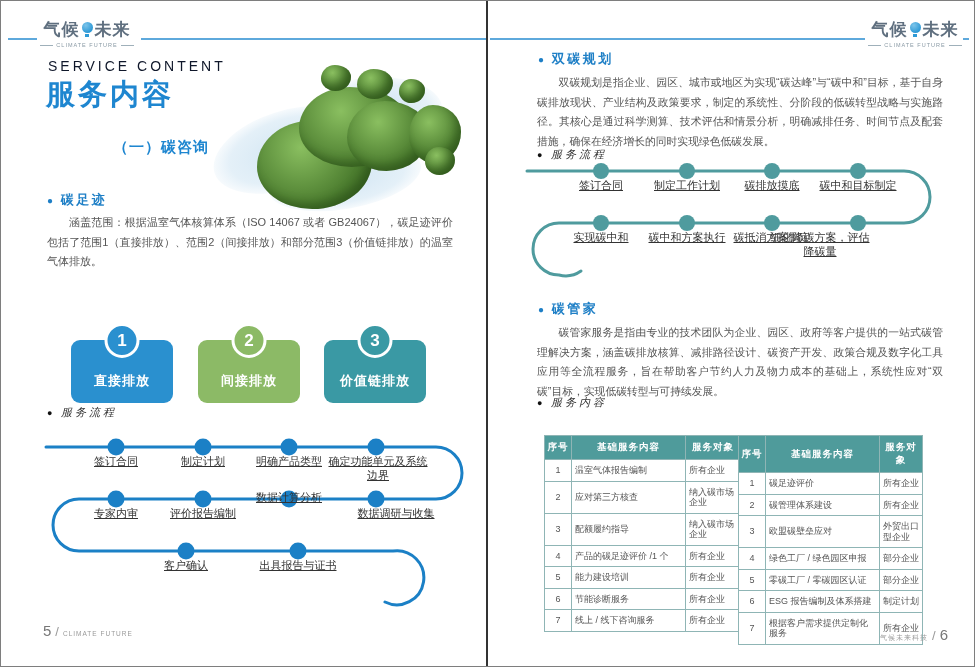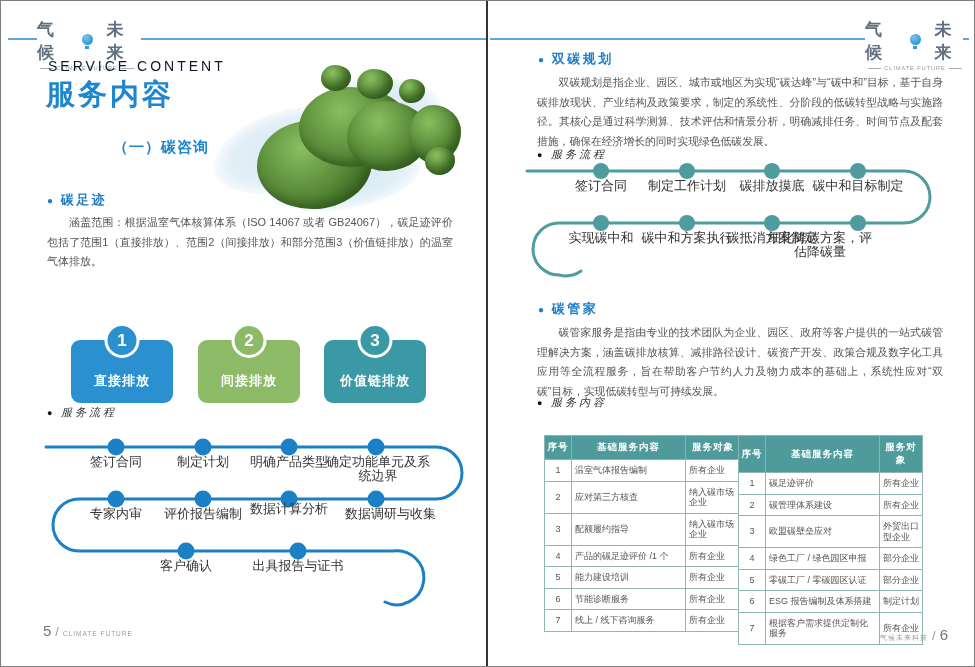--- a/index.html
+++ b/index.html
@@ -4,21 +4,21 @@
 <style>
   html,body{margin:0;padding:0;background:#fff;}
   body{font-family:"Liberation Sans","DejaVu Sans",sans-serif;}
   .spread{position:relative;width:975px;height:667px;background:#fff;border:1px solid #7e7e7e;box-sizing:border-box;overflow:hidden;}
   .abs{position:absolute;}
   .divider{position:absolute;left:485px;top:0;width:2px;height:100%;background:#333;}
   .hline{position:absolute;top:37px;height:2px;background:#5ea9dc;}
 
   
   .logo{display:flex;flex-direction:column;align-items:center;width:100px;}
-  .logo-row{display:flex;align-items:center;gap:14px;color:#5f6f7f;font-weight:bold;font-size:17px;letter-spacing:1px;}
+  .logo-row{display:flex;align-items:center;gap:2px;color:#5f6f7f;font-weight:bold;font-size:17px;letter-spacing:1px;}
   .balloon{display:inline-flex;flex-direction:column;align-items:center;}
   .balloon .dome{width:11px;height:11px;border-radius:50%;background:radial-gradient(circle at 35% 30%,#7cc4ea,#2f9ad6 70%);}
   .balloon .basket{width:4px;height:3px;background:#2f9ad6;margin-top:1px;}
   .logo-sub{display:flex;align-items:center;gap:3px;margin-top:1px;width:100%;justify-content:center;}
   .logo-sub .dash{width:13px;height:1px;background:#9fb0ba;}
   .logo-sub .st{font-size:5.5px;color:#8a9aa5;letter-spacing:1px;white-space:nowrap;}
 
   .eyebrow{font-size:14px;color:#0f172a;letter-spacing:3px;}
   .page-title{font-size:29px;font-weight:bold;color:#1e86d0;letter-spacing:3px;}
   .subsection{font-size:15px;font-weight:bold;color:#1e86d0;letter-spacing:1px;}
@@ -36,21 +36,21 @@
   .tree-art i{display:block;}
   .sh{position:absolute;background:radial-gradient(ellipse,#d3e6f3 0%,#e4f0f8 55%,rgba(255,255,255,0) 78%);border-radius:50%;}
   .tr{position:absolute;background:radial-gradient(circle at 38% 30%,#8abf60,#4c7d2f 62%,#34601f);border-radius:46% 54% 52% 48% / 52% 46% 54% 48%;box-shadow:inset -5px -6px 9px rgba(20,50,10,.35);}
 
   
   .scope{position:absolute;top:322px;width:102px;height:80px;}
   .scope-circle{position:absolute;left:50%;transform:translateX(-50%);top:0;width:29px;height:29px;border-radius:50%;border:3px solid #fff;z-index:2;color:#fff;font-weight:bold;font-size:17px;display:flex;align-items:center;justify-content:center;}
   .scope-rect{position:absolute;top:17px;left:0;right:0;bottom:0;border-radius:9px;display:flex;align-items:flex-end;justify-content:center;padding-bottom:13px;color:#fff;font-weight:bold;font-size:13px;letter-spacing:1px;}
   .bg-blue{background:#2a90cf;} .bg-green{background:#8cba66;} .bg-teal{background:#3a99a4;}
 
-  .flow-label{position:absolute;transform:translateX(-50%);width:100px;text-align:center;font-size:13px;color:#333;line-height:13.5px;}
+  .flow-label{position:absolute;transform:translateX(-50%);width:100px;text-align:center;font-size:11px;color:#333;line-height:13.5px;text-decoration:underline;}
   .flow-label.w{width:104px;}
 
   
   .svc-title{position:absolute;top:416px;text-align:center;font-size:12.5px;font-weight:bold;color:#333;letter-spacing:1px;}
   table.svc{position:absolute;top:434px;border-collapse:collapse;font-size:9px;color:#555;background:#fff;}
   table.svc th{background:#4f9b9b;color:#fff;font-size:9.5px;font-weight:bold;border:1px solid #8fb5b5;padding:5px 2px;letter-spacing:1px;}
   table.svc td{border:1px solid #8fb5b5;padding:5px 3px;line-height:10.5px;}
   table.svc td.c1{text-align:center;width:20px;}
   table.svc td.c2{width:107px;}
   table.svc td.c3{}
@@ -171,22 +171,22 @@
       <circle cx="145" cy="118" r="8.5"></circle>
         <circle cx="257" cy="118" r="8.5"></circle>
     </g>
   </svg>
   <div class="flow-label" style="left:115px;top:454px;">签订合同</div>
   <div class="flow-label" style="left:202px;top:454px;">制定计划</div>
   <div class="flow-label" style="left:288px;top:454px;">明确产品类型</div>
   <div class="flow-label w" style="left:377px;top:454px;">确定功能单元及系统边界</div>
   <div class="flow-label" style="left:115px;top:506px;">专家内审</div>
   <div class="flow-label" style="left:202px;top:506px;">评价报告编制</div>
-  <div class="flow-label" style="left:288px;top:501px;">数据计算分析</div>
-  <div class="flow-label" style="left:385px;top:506px;text-align:right;">数据调研与收集</div>
+  <div class="flow-label" style="left:288px;top:490px;">数据计算分析</div>
+  <div class="flow-label" style="left:395px;top:506px;">数据调研与收集</div>
   <div class="flow-label" style="left:185px;top:558px;">客户确认</div>
   <div class="flow-label" style="left:297px;top:558px;">出具报告与证书</div>
 
   <div class="abs footer-l" style="left:42px;top:621px;">
     <span class="pg">5</span>
     <span class="sep">/</span>
     <span class="txt">CLIMATE FUTURE</span>
   </div>
 
   <div class="abs b-head" style="left:537px;top:49px;">双碳规划</div>

